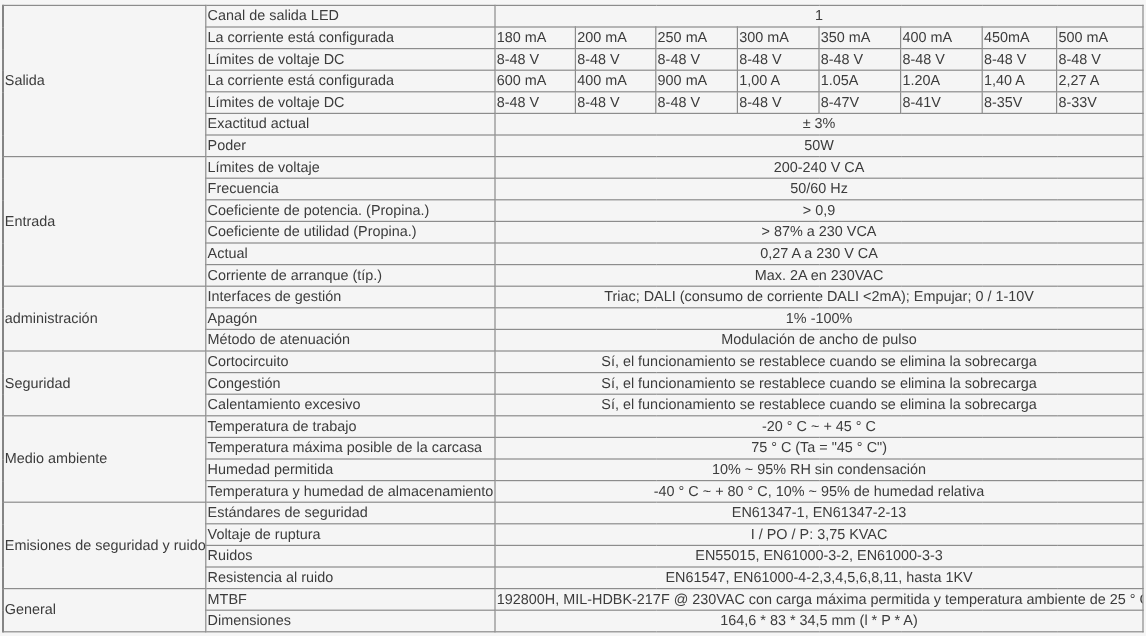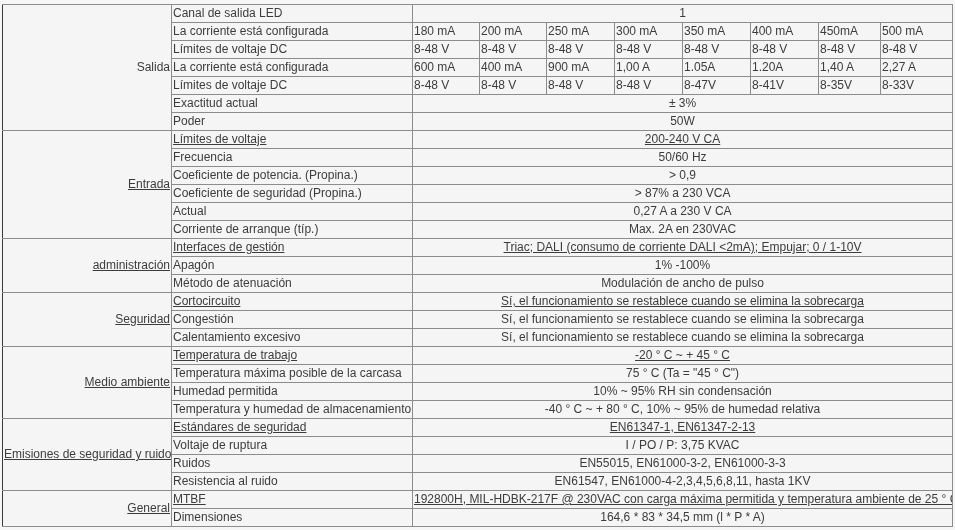--- a/index.html
+++ b/index.html
@@ -19,24 +19,23 @@
     border: 1px solid #8c8c8c;
     padding: 0 1px;
     height: 17px;
     line-height: 17px;
     white-space: nowrap;
     overflow: hidden;
     vertical-align: middle;
   }
   .spec-table td.section {
     border-left: 1px solid #3a3a3a;
-    text-align: right;
   }
   .spec-table td.center { text-align: center; }
-  .spec-table tr.group-start td { border-top: 1px solid #6e6e6e; text-decoration: underline; }
+  .spec-table tr.group-start td { border-top: 1px solid #6e6e6e; }
 </style>
 </head>
 <body>
 
 <table class="spec-table">
   <colgroup>
     <col style="width:169px">
     <col style="width:241px">
     <col style="width:67px">
     <col style="width:67px">
@@ -114,21 +113,21 @@
     </tr>
     <tr>
       <td>Frecuencia</td>
       <td colspan="8" class="center">50/60 Hz</td>
     </tr>
     <tr>
       <td>Coeficiente de potencia. (Propina.)</td>
       <td colspan="8" class="center">&gt; 0,9</td>
     </tr>
     <tr>
-      <td>Coeficiente de seguridad (Propina.)</td>
+      <td>Coeficiente de utilidad (Propina.)</td>
       <td colspan="8" class="center">&gt; 87% a 230 VCA</td>
     </tr>
     <tr>
       <td>Actual</td>
       <td colspan="8" class="center">0,27 A a 230 V CA</td>
     </tr>
     <tr>
       <td>Corriente de arranque (típ.)</td>
       <td colspan="8" class="center">Max. 2A en 230VAC</td>
     </tr>

